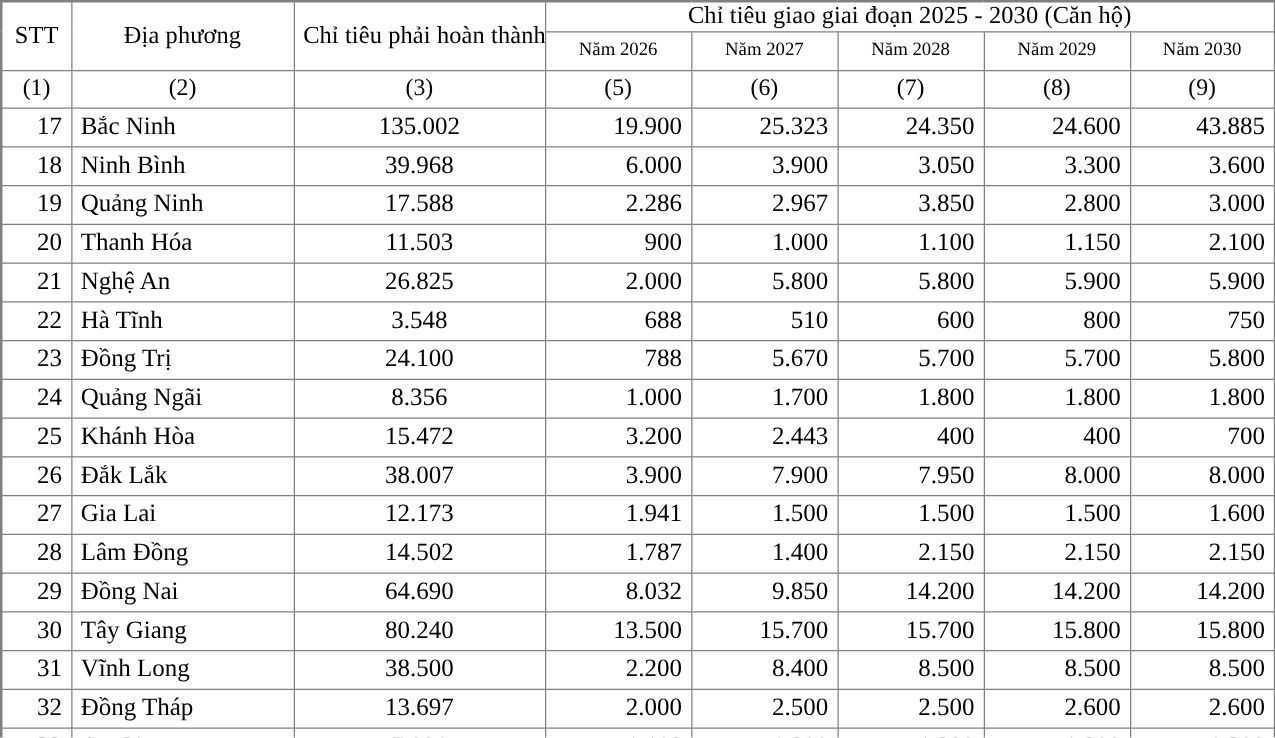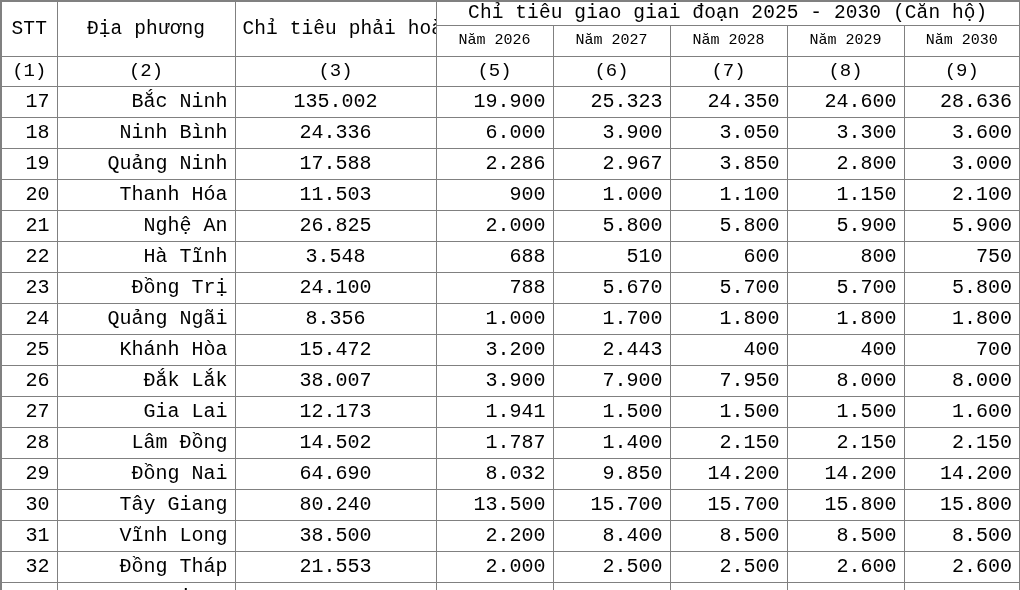--- a/index.html
+++ b/index.html
@@ -13,21 +13,20 @@
     overflow: hidden;
     font-family: "Liberation Serif", "DejaVu Serif", serif;
     color: #000000;
   }
   .sheet {
     width: 1020px;
     height: 590px;
     position: relative;
     background: #fca5a5;
     box-sizing: border-box;
-    font-family: Liberation Mono, monospace;
   }
   table.grid {
     border-collapse: collapse;
     table-layout: fixed;
     width: 1020px;
     background: #ffffff;
   }
   table.grid td, table.grid th {
     border: 1px solid #808080;
     padding: 0 7px;
@@ -64,21 +63,21 @@
     font-size: 19px;
     height: 29px;
   }
 
   
   tbody td {
     height: 30px;
     font-size: 20px;
   }
   td.c-stt   { text-align: right; }
-  td.c-name  { text-align: right; padding-left: 10px; }
+  td.c-name  { text-align: left; padding-left: 10px; }
   td.c-num   { text-align: right; padding-right: 12px; }
   td.c-total { text-align: center; }
 
   
   col.w-stt   { width: 56px; }
   col.w-name  { width: 178px; }
   col.w-total { width: 201px; }
   col.w-year  { width: 117px; }
   col.w-year5 { width: 116px; }
 </style>
@@ -124,26 +123,26 @@
     </thead>
     <tbody id="table-body">
         <tr>
           <td class="c-stt">17</td>
           <td class="c-name">Bắc Ninh</td>
           <td class="c-total">135.002</td>
           <td class="c-num">19.900</td>
           <td class="c-num">25.323</td>
           <td class="c-num">24.350</td>
           <td class="c-num">24.600</td>
-          <td class="c-num">28.636</td>
+          <td class="c-num">43.885</td>
         </tr>
         <tr>
           <td class="c-stt">18</td>
           <td class="c-name">Ninh Bình</td>
-          <td class="c-total">24.336</td>
+          <td class="c-total">39.968</td>
           <td class="c-num">6.000</td>
           <td class="c-num">3.900</td>
           <td class="c-num">3.050</td>
           <td class="c-num">3.300</td>
           <td class="c-num">3.600</td>
         </tr>
         <tr>
           <td class="c-stt">19</td>
           <td class="c-name">Quảng Ninh</td>
           <td class="c-total">17.588</td>
@@ -269,21 +268,21 @@
           <td class="c-total">38.500</td>
           <td class="c-num">2.200</td>
           <td class="c-num">8.400</td>
           <td class="c-num">8.500</td>
           <td class="c-num">8.500</td>
           <td class="c-num">8.500</td>
         </tr>
         <tr>
           <td class="c-stt">32</td>
           <td class="c-name">Đồng Tháp</td>
-          <td class="c-total">21.553</td>
+          <td class="c-total">13.697</td>
           <td class="c-num">2.000</td>
           <td class="c-num">2.500</td>
           <td class="c-num">2.500</td>
           <td class="c-num">2.600</td>
           <td class="c-num">2.600</td>
         </tr>
         <tr>
           <td class="c-stt">33</td>
           <td class="c-name">An Giang</td>
           <td class="c-total">7.001</td>

